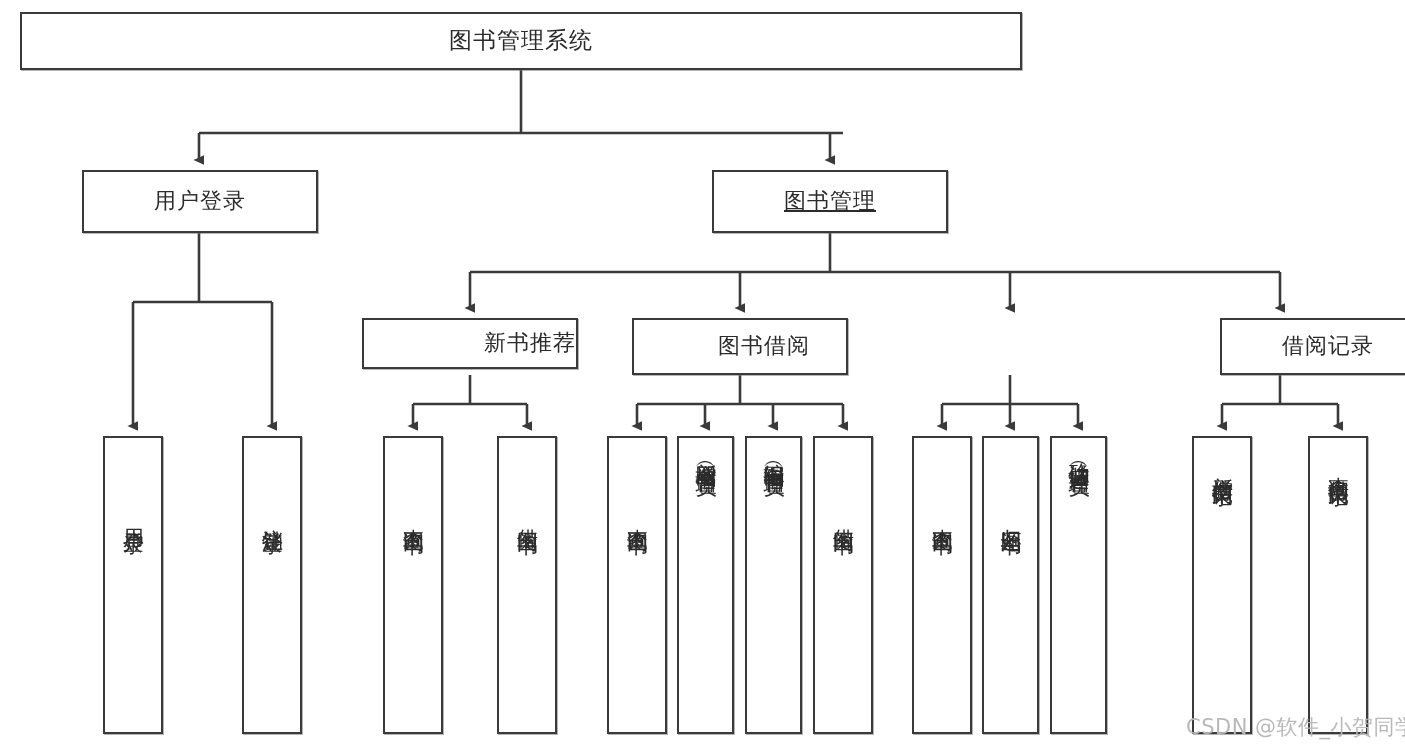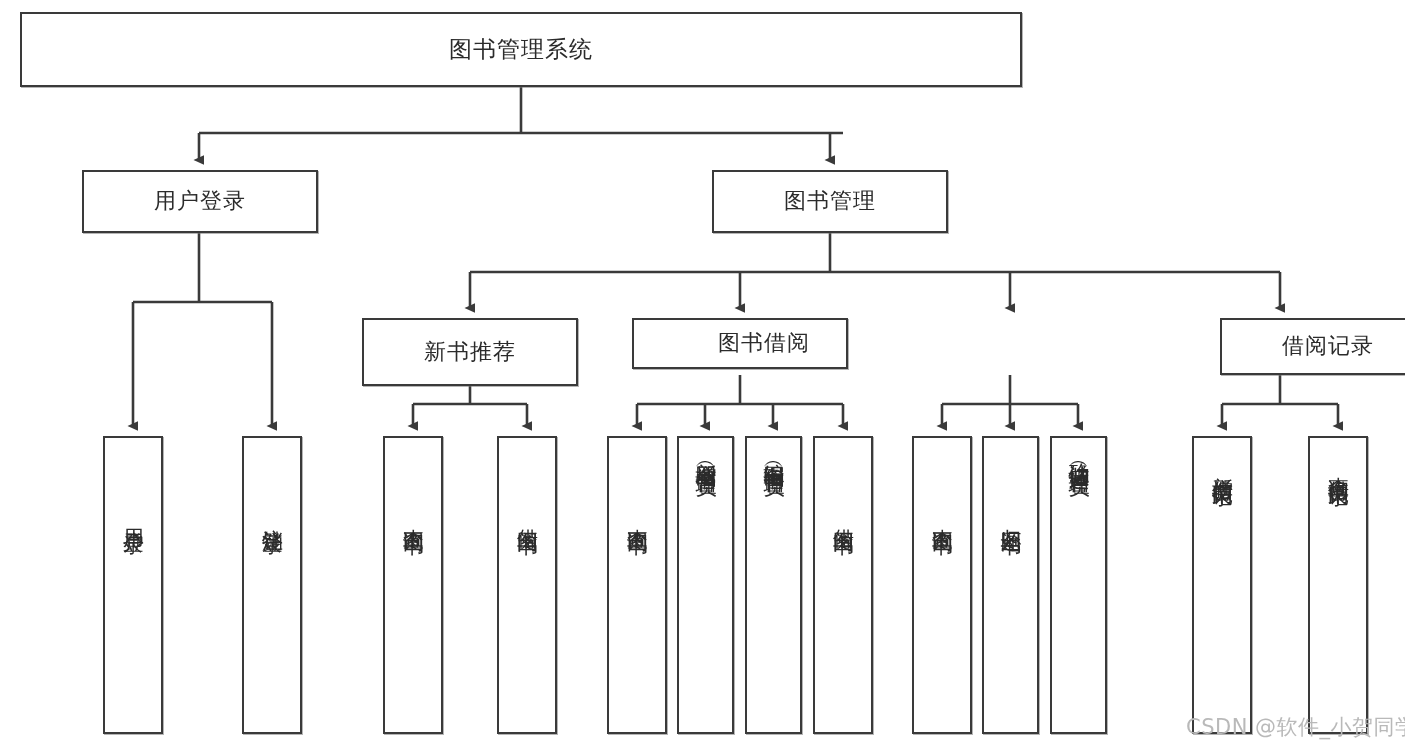--- a/index.html
+++ b/index.html
@@ -120,35 +120,35 @@
       <path d="M1010,404 L1010,426" marker-end="url(#arrow)"></path>
       <path d="M1078,404 L1078,426" marker-end="url(#arrow)"></path>
 
       <path d="M1280,375 L1280,404"></path>
       <path d="M1222,404 L1338,404"></path>
       <path d="M1222,404 L1222,426" marker-end="url(#arrow)"></path>
       <path d="M1338,404 L1338,426" marker-end="url(#arrow)"></path>
     </g>
   </svg>
 
-  <div class="node node-h node-root" style="left:20px; top:12px; width:1002px; height:75px;">
+  <div class="node node-h node-root" style="left:20px; top:12px; width:1002px; height:58px;">
     <span class="label">图书管理系统</span>
   </div>
 
   <div class="node node-h" style="left:82px; top:170px; width:236px; height:63px;">
     <span class="label">用户登录</span>
   </div>
-  <div class="node node-h" style="left:712px; top:170px; width:236px; height:63px;">
+  <div class="node node-h" style="left:712px; top:170px; width:236px; height:63px;text-decoration:underline;">
     <span class="label">图书管理</span>
   </div>
 
-  <div class="node node-h" style="left:362px; top:318px; width:216px; height:68px;">
+  <div class="node node-h" style="left:362px; top:318px; width:216px; height:51px;justify-content:flex-end;">
     <span class="label">新书推荐</span>
   </div>
-  <div class="node node-h" style="left:632px; top:318px; width:216px; height:51px;padding-left:48px;">
+  <div class="node node-h" style="left:632px; top:318px; width:216px; height:57px;padding-left:48px;">
     <span class="label">图书借阅</span>
   </div>
   <div class="node node-h" style="left:1172px; top:318px; width:216px; height:57px;margin-left:48px;">
     <span class="label">借阅记录</span>
   </div>
 
   <div class="node node-v" style="left:103px; top:436px; width:60px; height:298px; padding-top:74px;">
     <span class="label">用户登录</span>
   </div>
   <div class="node node-v" style="left:242px; top:436px; width:60px; height:298px; padding-top:74px;">

